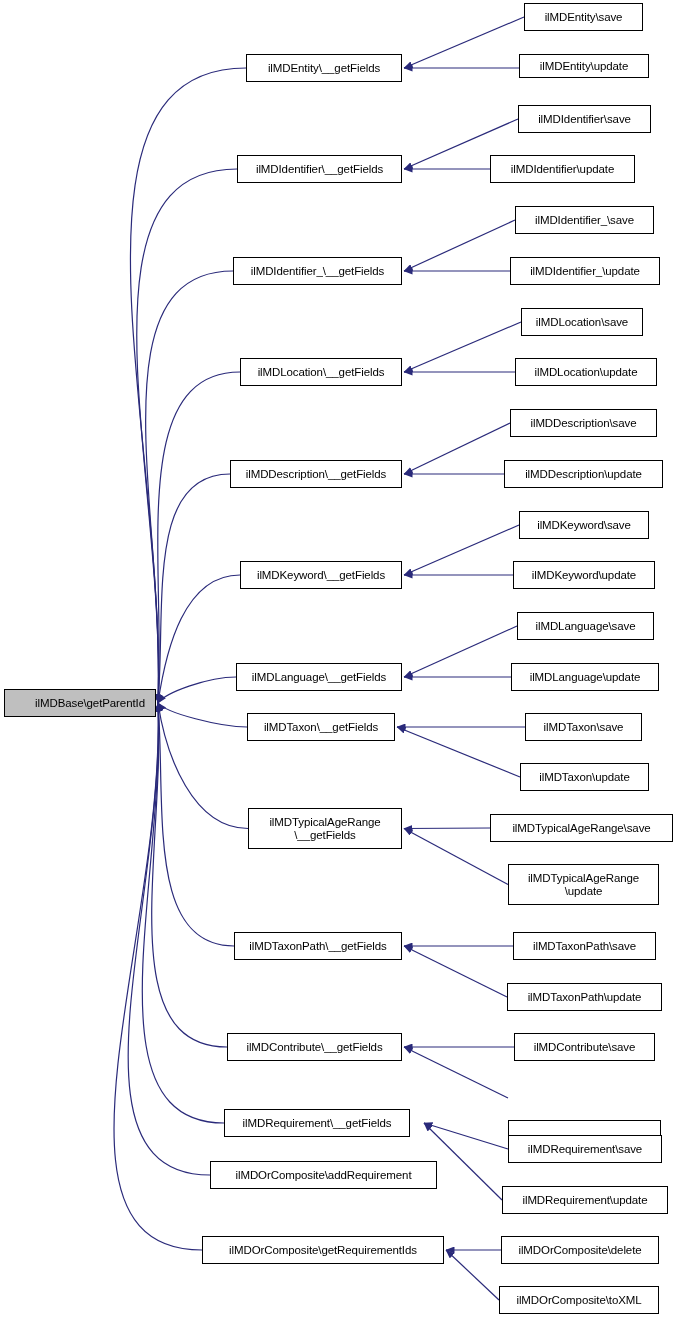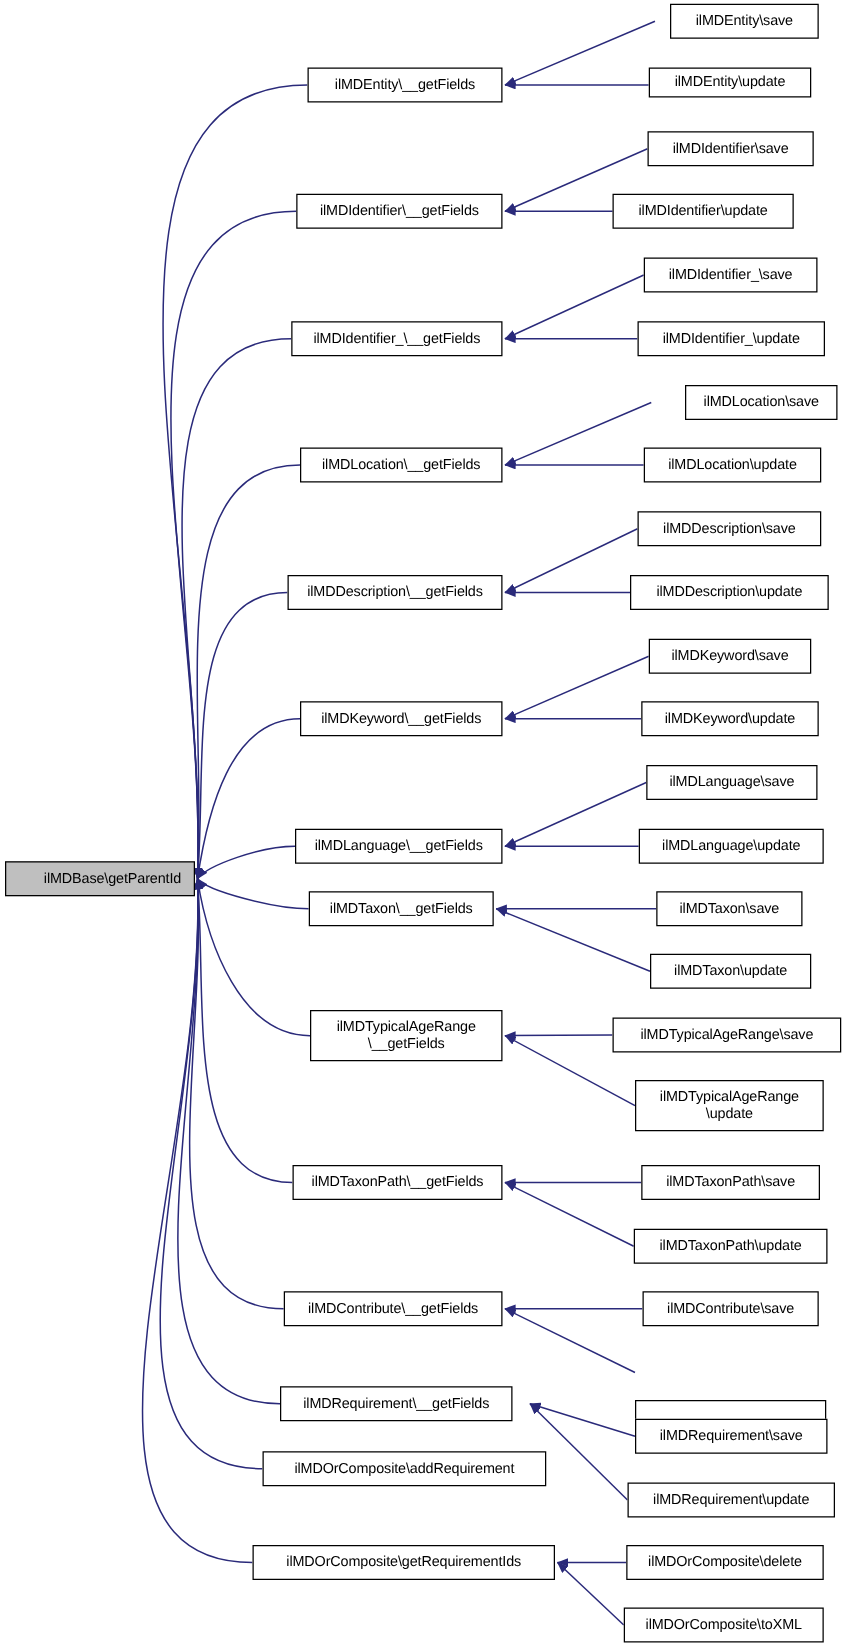--- a/index.html
+++ b/index.html
@@ -107,27 +107,27 @@
       <div class="node" style="left: 240px; top: 561px; width: 162px; height: 28px;">ilMDKeyword\__getFields</div>
       <div class="node" style="left: 236px; top: 663px; width: 166px; height: 28px;">ilMDLanguage\__getFields</div>
       <div class="node" style="left: 247px; top: 713px; width: 148px; height: 28px;">ilMDTaxon\__getFields</div>
       <div class="node" style="left: 248px; top: 808px; width: 154px; height: 41px;">ilMDTypicalAgeRange
 \__getFields</div>
       <div class="node" style="left: 234px; top: 932px; width: 168px; height: 28px; text-align: right;">ilMDTaxonPath\__getFields</div>
       <div class="node" style="left: 227px; top: 1033px; width: 175px; height: 28px;">ilMDContribute\__getFields</div>
       <div class="node" style="left: 224px; top: 1109px; width: 186px; height: 28px;">ilMDRequirement\__getFields</div>
       <div class="node" style="left: 210px; top: 1161px; width: 227px; height: 28px;">ilMDOrComposite\addRequirement</div>
       <div class="node" style="left: 202px; top: 1236px; width: 242px; height: 28px;">ilMDOrComposite\getRequirementIds</div>
-      <div class="node" style="left: 524px; top: 3px; width: 119px; height: 28px; margin-left: 12px;">ilMDEntity\save</div>
+      <div class="node" style="left: 524px; top: 3px; width: 119px; height: 28px;">ilMDEntity\save</div>
       <div class="node" style="left: 519px; top: 54px; width: 130px; height: 24px;">ilMDEntity\update</div>
       <div class="node" style="left: 518px; top: 105px; width: 133px; height: 28px;">ilMDIdentifier\save</div>
       <div class="node" style="left: 490px; top: 155px; width: 145px; height: 28px;">ilMDIdentifier\update</div>
       <div class="node" style="left: 515px; top: 206px; width: 139px; height: 28px;">ilMDIdentifier_\save</div>
       <div class="node" style="left: 510px; top: 257px; width: 150px; height: 28px;">ilMDIdentifier_\update</div>
-      <div class="node" style="left: 548px; top: 308px; width: 122px; height: 28px;">ilMDLocation\save</div>
+      <div class="node" style="left: 521px; top: 308px; width: 122px; height: 28px;">ilMDLocation\save</div>
       <div class="node" style="left: 515px; top: 358px; width: 142px; height: 28px;">ilMDLocation\update</div>
       <div class="node" style="left: 510px; top: 409px; width: 147px; height: 28px;">ilMDDescription\save</div>
       <div class="node" style="left: 504px; top: 460px; width: 159px; height: 28px;">ilMDDescription\update</div>
       <div class="node" style="left: 519px; top: 511px; width: 130px; height: 28px;">ilMDKeyword\save</div>
       <div class="node" style="left: 513px; top: 561px; width: 142px; height: 28px;">ilMDKeyword\update</div>
       <div class="node" style="left: 517px; top: 612px; width: 137px; height: 28px;">ilMDLanguage\save</div>
       <div class="node" style="left: 511px; top: 663px; width: 148px; height: 28px;">ilMDLanguage\update</div>
       <div class="node" style="left: 525px; top: 713px; width: 117px; height: 28px;">ilMDTaxon\save</div>
       <div class="node" style="left: 520px; top: 763px; width: 129px; height: 28px; text-align: right;">ilMDTaxon\update</div>
       <div class="node" style="left: 490px; top: 814px; width: 183px; height: 28px;">ilMDTypicalAgeRange\save</div>

